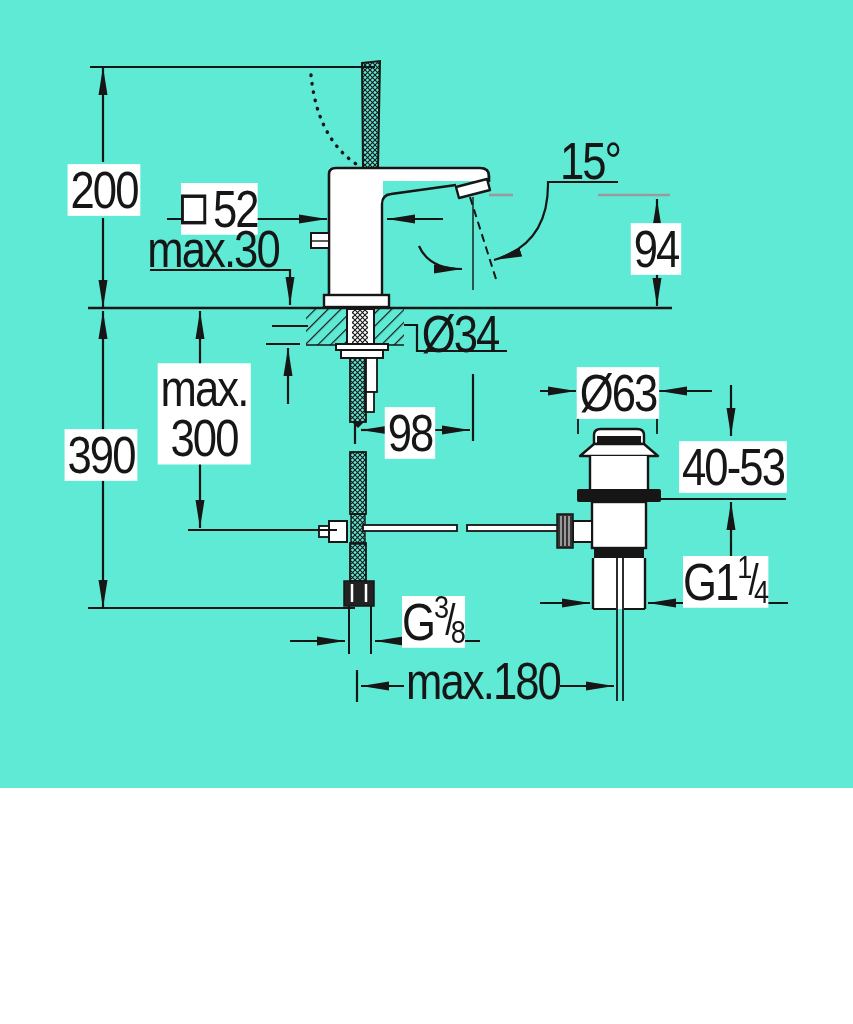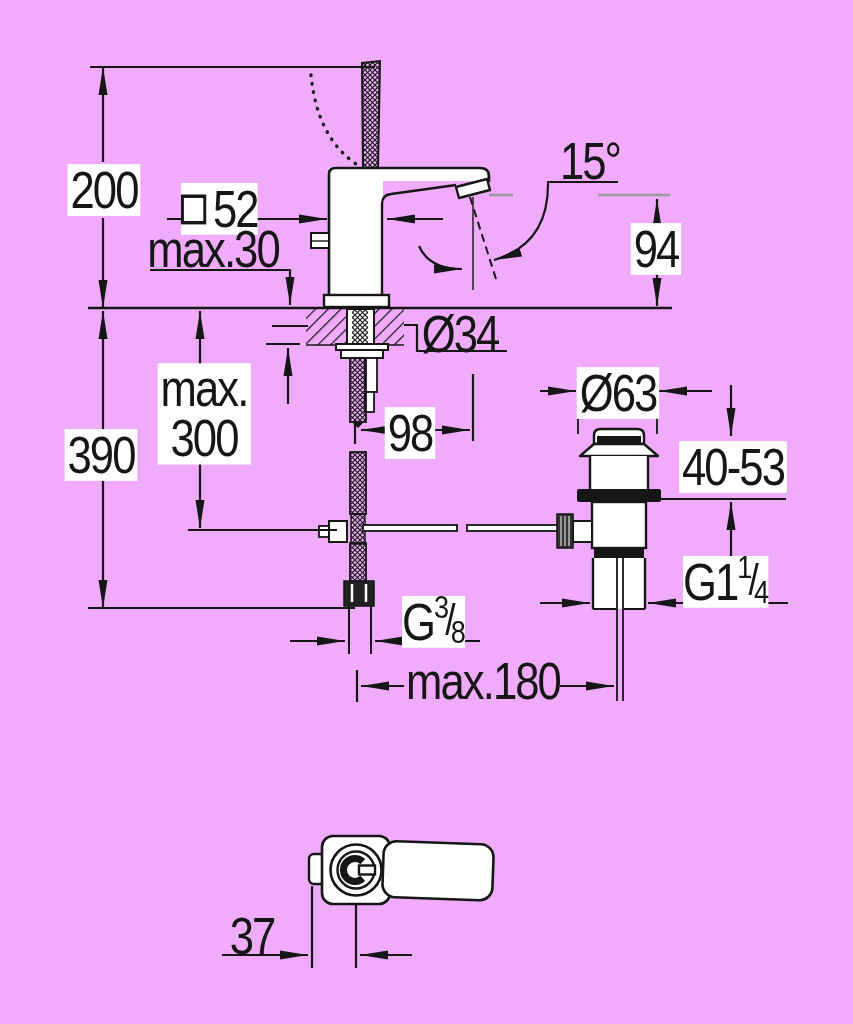--- a/index.html
+++ b/index.html
@@ -1,16 +1,16 @@
 <!DOCTYPE html>
 <html><head>
 <meta charset="utf-8">
 <style>
   html,body{margin:0;padding:0;background:#fff;}
-  #stage{position:relative;width:853px;height:1024px;background:#f0abfc;overflow:hidden;
+  #stage{position:relative;width:853px;height:788px;background:#5eead4;overflow:hidden;
          font-family:"Liberation Sans",sans-serif;}
   #stage svg{position:absolute;left:0;top:0;}
   .lb{position:absolute;transform:translate(-50%,-50%) scale(0.97,1.15);
       font-size:45px;color:#161616;letter-spacing:-2px;white-space:nowrap;
       background:#fff;padding:0 3px;line-height:1.0;}
   .nobg{background:transparent;}
   .lbl{position:absolute;transform:scale(0.97,1.15);transform-origin:left top;
        font-size:45px;color:#161616;letter-spacing:-2px;white-space:nowrap;
        background:#fff;line-height:1.0;display:flex;align-items:center;}
   .two{text-align:center;line-height:0.98;}

